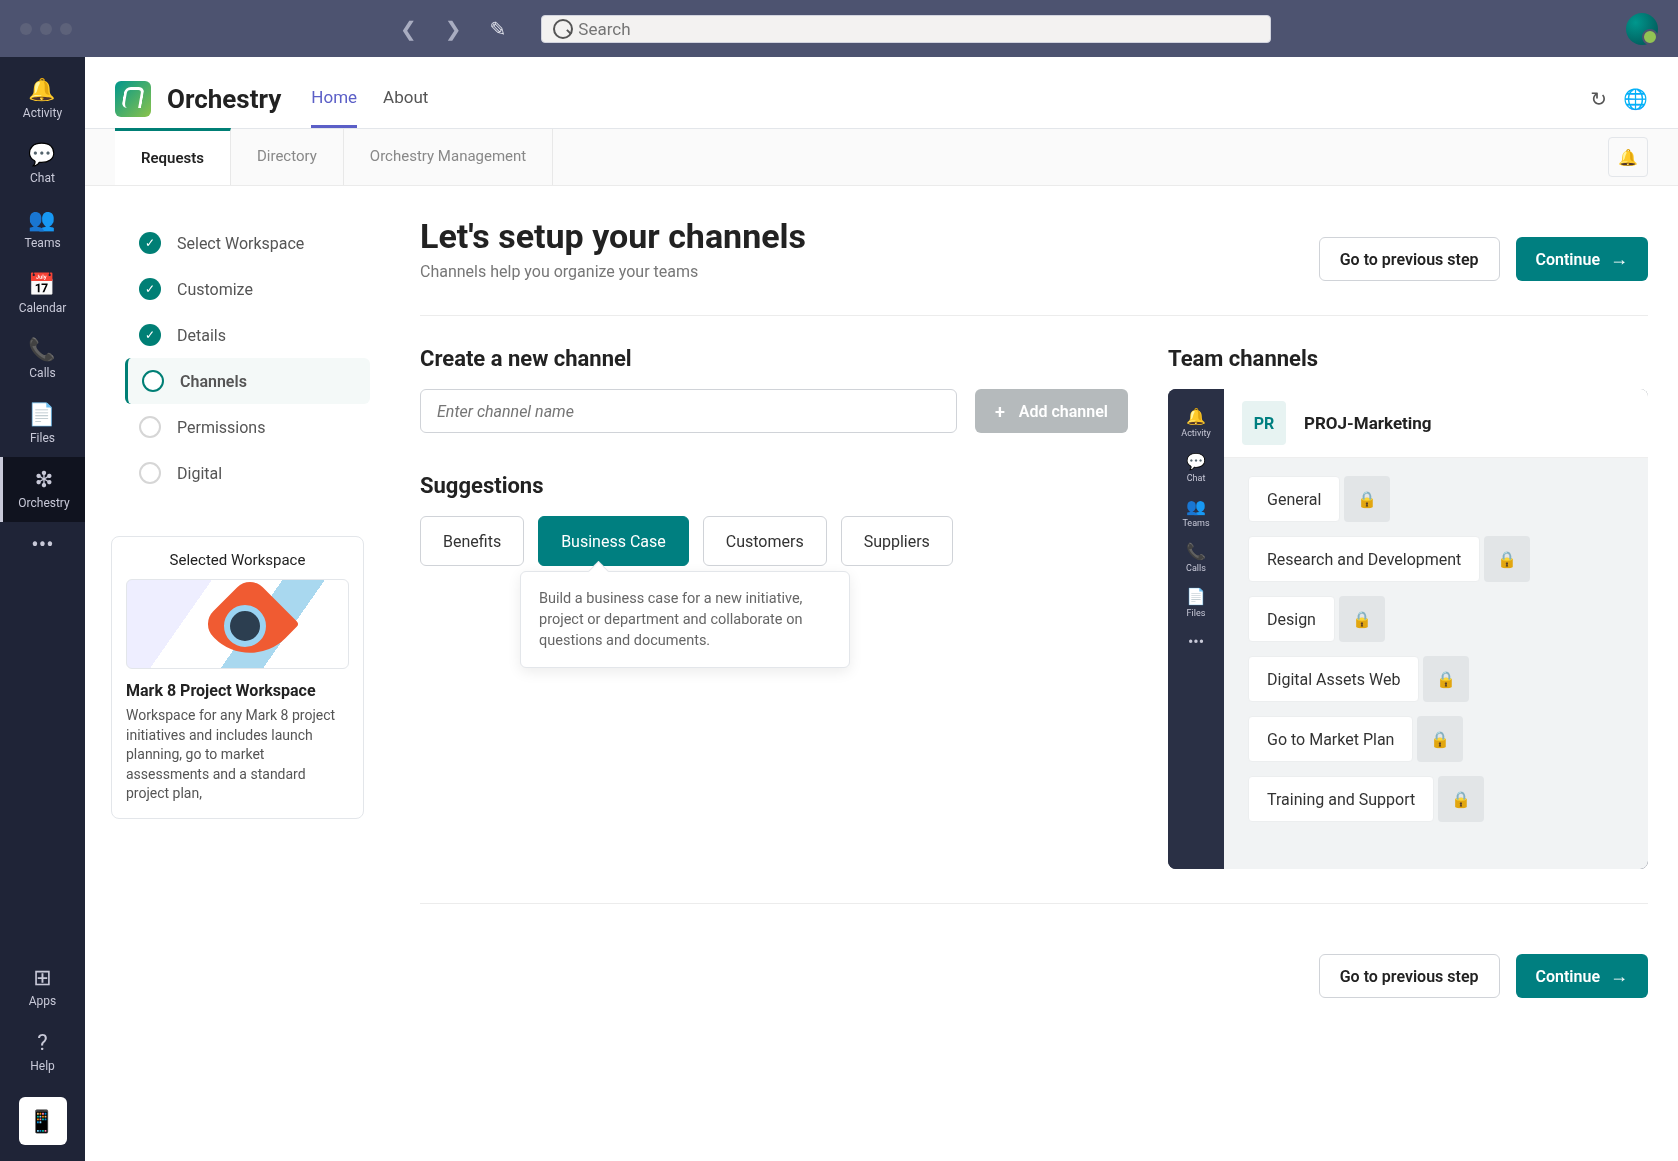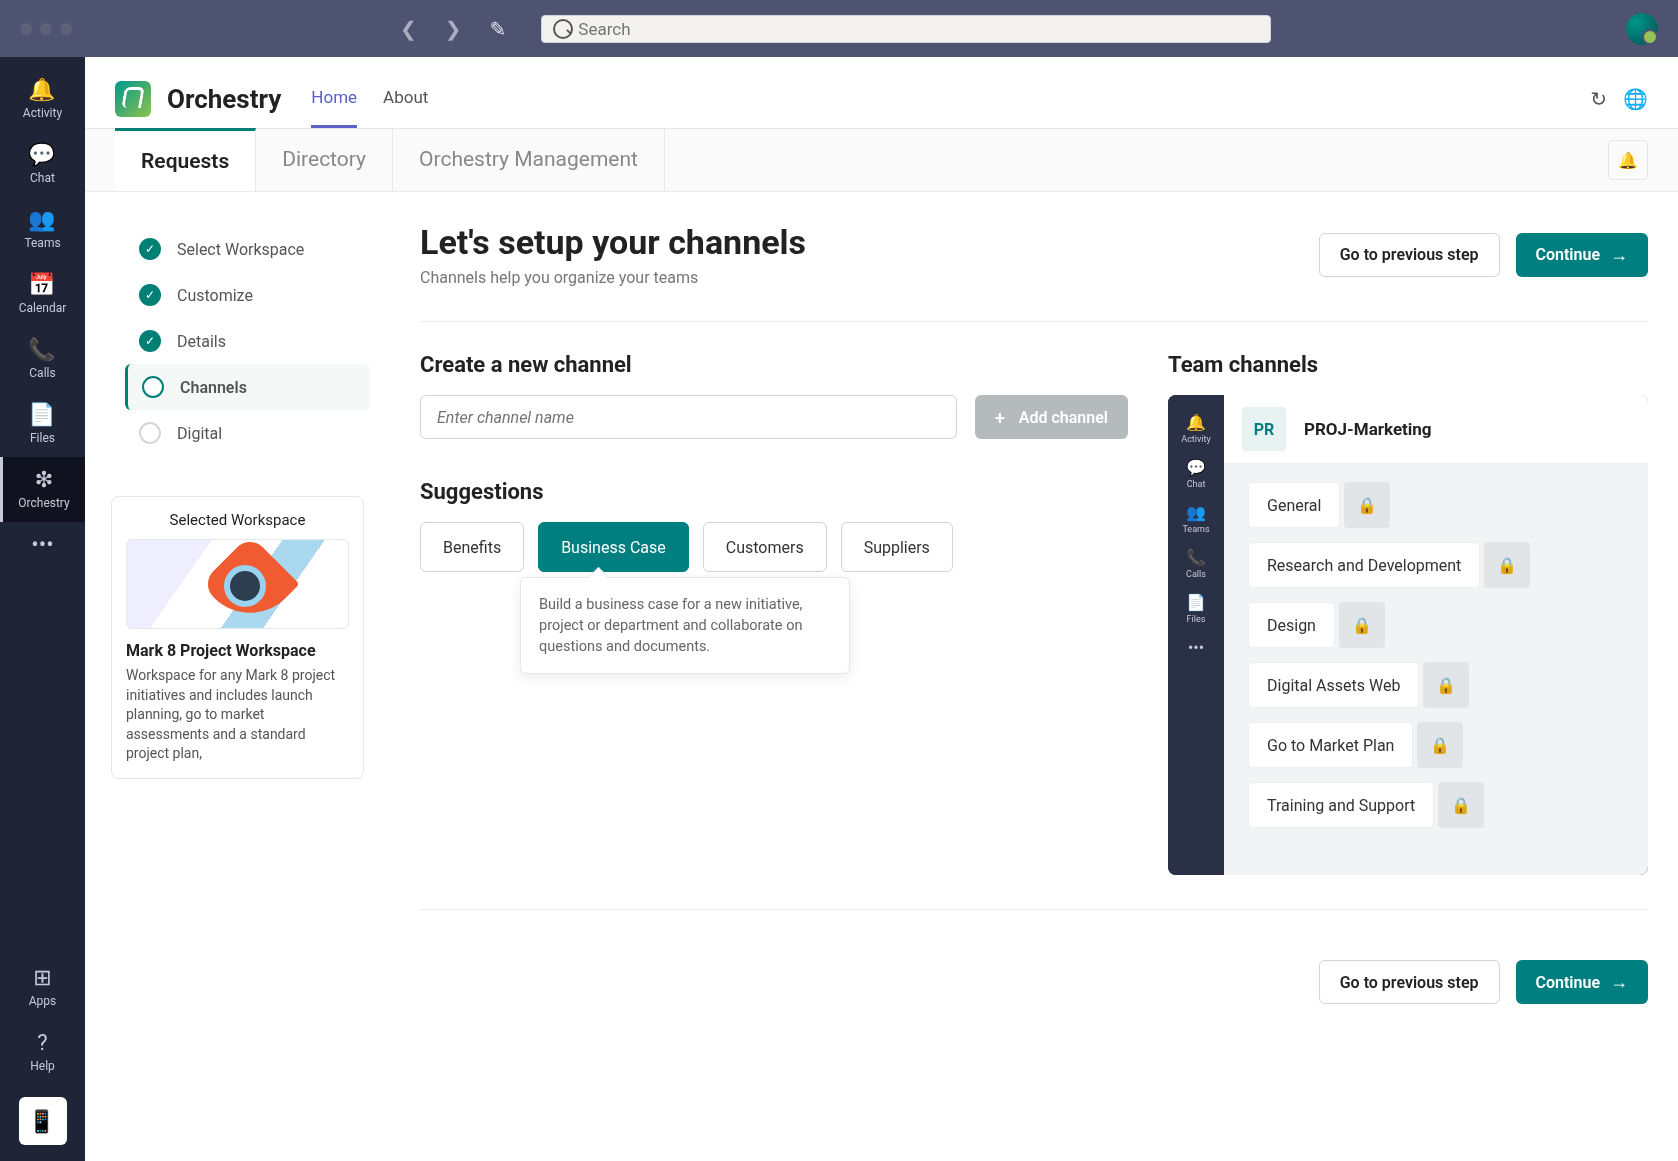--- a/index.html
+++ b/index.html
@@ -33,21 +33,21 @@
 .app-logo { width: 36px; height: 36px; border-radius: 6px; background: linear-gradient(135deg, #00978d, #8bc34a); margin-right: 16px; position: relative; }
 .app-logo::after { content: ""; position: absolute; top: 6px; left: 8px; width: 14px; height: 18px; border: 3px solid #fff; border-radius: 6px 6px 0 6px; border-bottom: none; transform: skewX(-10deg); }
 .app-name { font-size: 26px; font-weight: 700; color: #222; margin-right: 30px; }
 .app-tabs { display: flex; gap: 26px; height: 100%; align-items: flex-end; }
 .app-tab { padding-bottom: 18px; font-size: 17px; color: #555; cursor: pointer; border-bottom: 3px solid transparent; }
 .app-tab.active { color: #5b5fc7; border-bottom-color: #5b5fc7; }
 .app-header-right { margin-left: auto; display:flex; gap:16px; color:#555; font-size:20px; }
 
 .subtabs-row { display: flex; align-items: center; padding: 0 30px; border-bottom: 1px solid #ebebeb; background: #fafafa; position: relative; }
 .subtabs { display: flex; }
-.subtab { padding: 18px 26px; font-size: 21px; color: #888; cursor: pointer; border-right: 1px solid #e8e8e8; }
+.subtab { padding: 18px 26px; font-size: 15px; color: #888; cursor: pointer; border-right: 1px solid #e8e8e8; }
 .subtab.active { background: #fff; color: #222; font-weight: 600; border-top: 3px solid #007f75; margin-top: -1px; }
 .bell-box { margin-left: auto; width: 40px; height: 40px; border: 1px solid #e3e6ea; border-radius: 4px; display: flex; align-items: center; justify-content: center; color: #555; cursor: pointer; }
 
 .content { flex: 1; display: flex; padding: 30px 30px 20px 10px; overflow: auto; }
 
 .leftcol { width: 285px; padding: 0 10px; }
 .steps { list-style: none; margin: 4px 0 40px 20px; }
 .steps li { display: flex; align-items: center; padding: 12px 14px; font-size: 16px; color: #555; position: relative; border-radius: 6px; cursor: pointer; }
 .step-circ { width: 22px; height: 22px; border-radius: 50%; margin-right: 16px; display: inline-flex; align-items: center; justify-content: center; font-size: 12px; color: #fff; flex-shrink: 0; }
 .step-done .step-circ { background: #007f75; }
@@ -59,21 +59,21 @@
 
 .sel-card { border: 1px solid #e3e6ea; border-radius: 8px; padding: 14px; margin: 10px 6px; }
 .sel-title { font-size: 15px; color: #222; text-align: center; margin-bottom: 10px; }
 .sel-img { height: 90px; border-radius: 6px; border: 1px solid #e3e6ea; margin-bottom: 12px; background: linear-gradient(125deg, #eef 0 30%, #fff 30% 55%, #a9d8ef 55% 70%, #fff 70%); position: relative; overflow: hidden; }
 .sel-img::before { content: ""; position: absolute; left: 40%; top: 10%; width: 70px; height: 70px; background: #f05b32; border-radius: 18px 18px 4px 50px; transform: rotate(-45deg); }
 .sel-img::after { content: ""; position: absolute; left: 44%; top: 28%; width: 30px; height: 30px; background: #2c3e50; border-radius: 50%; border: 6px solid #9ad3f2; }
 .sel-name { font-size: 16px; font-weight: 700; color: #222; margin-bottom: 6px; }
 .sel-desc { font-size: 14px; color: #555; line-height: 1.4; }
 
 .rightcol { flex: 1; padding-left: 40px; }
-.head-row { display: flex; align-items: center; }
+.head-row { display: flex; align-items: flex-end; }
 .page-title { font-size: 34px; font-weight: 700; color: #222; margin-bottom: 6px; }
 .page-sub { font-size: 16px; color: #777; }
 .btns { margin-left: auto; display: flex; gap: 16px; }
 .btn { height: 44px; padding: 0 20px; border-radius: 6px; font-size: 16px; font-weight: 600; cursor: pointer; display: inline-flex; align-items: center; gap: 10px; }
 .btn-ghost { background: #fff; border: 1px solid #d0d3d8; color: #222; }
 .btn-primary { background: #007f80; border: none; color: #ffffff; }
 .btn-primary .arr { font-size: 18px; }
 
 .hr { border: 0; border-top: 1px solid #ececec; margin: 34px 0 30px; }
 
@@ -190,20 +190,24 @@
               <span class="step-circ">✓</span>
               <span>Customize</span>
             </li>
           <li class="step-done">
               <span class="step-circ">✓</span>
               <span>Details</span>
             </li>
           <li class="step-current">
               <span class="step-circ"></span>
               <span>Channels</span>
+            </li>
+          <li class="step-pending">
+              <span class="step-circ"></span>
+              <span>Permissions</span>
             </li>
           <li class="step-pending">
               <span class="step-circ"></span>
               <span>Digital</span>
             </li>
         </ul>
 
         <div class="sel-card">
           <div class="sel-title">Selected Workspace</div>
           <div class="sel-img"></div>

